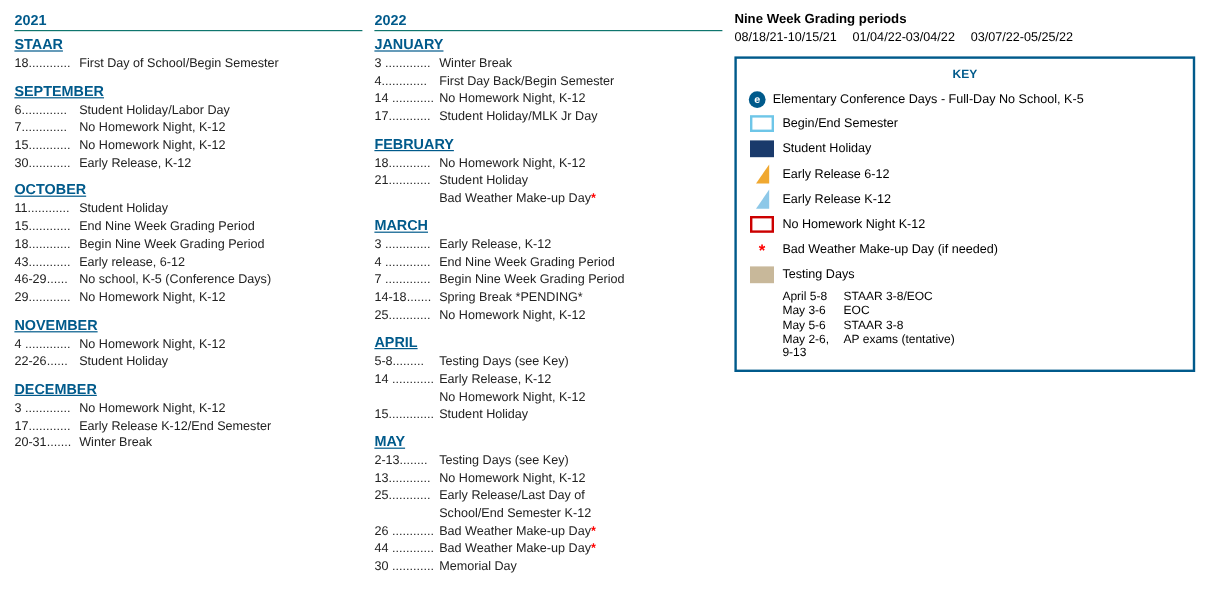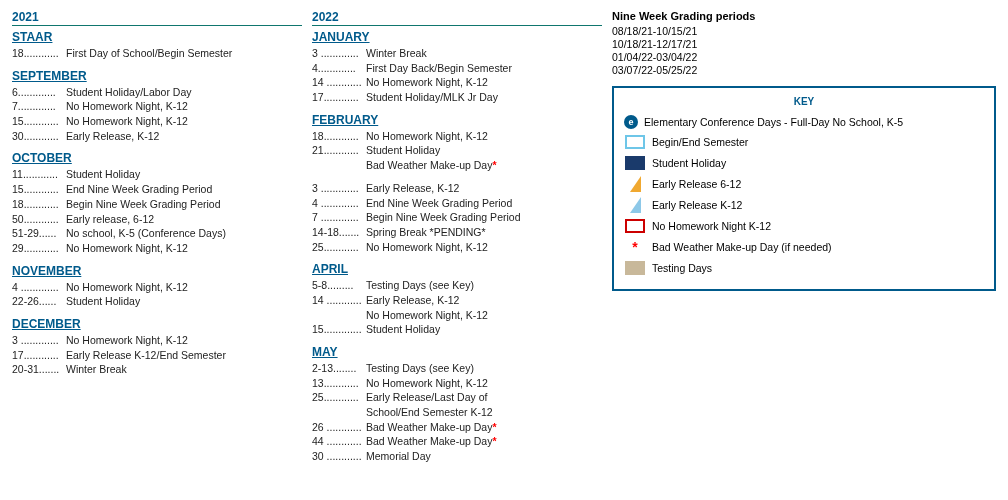--- a/index.html
+++ b/index.html
@@ -65,21 +65,21 @@
     .nine-week-section {
       margin-bottom: 10px;
     }
     .nine-week-title {
       font-weight: bold;
       font-size: 11px;
       margin-bottom: 3px;
     }
     .nine-week-grid {
       display: grid;
-      grid-template-columns: 1fr;
+      grid-template-columns: 1fr 1fr 1fr 1fr;
       gap: 1px 10px;
       font-size: 10.5px;
     }
     .key-box {
       border: 2px solid #005a8b;
       padding: 8px 10px;
       margin-top: 8px;
     }
     .key-title {
       text-align: center;
@@ -179,25 +179,25 @@
       </div>
       <div class="event-row">
         <span class="event-date">15............</span>
         <span class="event-desc">End Nine Week Grading Period</span>
       </div>
       <div class="event-row">
         <span class="event-date">18............</span>
         <span class="event-desc">Begin Nine Week Grading Period</span>
       </div>
       <div class="event-row">
-        <span class="event-date">50............</span>
+        <span class="event-date">43............</span>
         <span class="event-desc">Early release, 6-12</span>
       </div>
       <div class="event-row">
-        <span class="event-date">51-29......</span>
+        <span class="event-date">46-29......</span>
         <span class="event-desc">No school, K-5 (Conference Days)</span>
       </div>
       <div class="event-row">
         <span class="event-date">29............</span>
         <span class="event-desc">No Homework Night, K-12</span>
       </div>
     </div>
 
     <div class="month-section">
       <div class="month-title">NOVEMBER</div>
@@ -264,20 +264,21 @@
         <span class="event-date">21............</span>
         <span class="event-desc">Student Holiday</span>
       </div>
       <div class="event-row">
         <span class="event-date"></span>
         <span class="event-desc">Bad Weather Make-up Day<span class="asterisk">*</span></span>
       </div>
     </div>
 
     <div class="month-section">
+      <div class="month-title">MARCH</div>
       <div class="event-row">
         <span class="event-date">3 .............</span>
         <span class="event-desc">Early Release, K-12</span>
       </div>
       <div class="event-row">
         <span class="event-date">4 .............</span>
         <span class="event-desc">End Nine Week Grading Period</span>
       </div>
       <div class="event-row">
         <span class="event-date">7 .............</span>
@@ -345,21 +346,20 @@
       </div>
     </div>
   </div>
 
   <div class="right-col">
 
     <div class="nine-week-section">
       <div class="nine-week-title">Nine Week Grading periods</div>
       <div class="nine-week-grid">
         <span>08/18/21-10/15/21</span>
-        <span>10/18/21-12/17/21</span>
         <span>01/04/22-03/04/22</span>
         <span>03/07/22-05/25/22</span>
       </div>
     </div>
 
     <div class="key-box">
       <div class="key-title">KEY</div>
 
       <div class="key-item">
         <div class="key-icon circle-e">e</div>
@@ -406,15 +406,25 @@
         <span>Bad Weather Make-up Day (if needed)</span>
       </div>
 
       <div class="key-item">
         <div class="key-icon">
           <div style="width:20px;height:14px;background:#c8b89a;"></div>
         </div>
         <span>Testing Days</span>
       </div>
 
+      <div class="key-testing-detail">
+        <span>April 5-8</span>
+        <span>STAAR 3-8/EOC</span>
+        <span>May 3-6</span>
+        <span>EOC</span>
+        <span>May 5-6</span>
+        <span>STAAR 3-8</span>
+        <span>May 2-6, 9-13</span>
+        <span>AP exams (tentative)</span>
+      </div>
     </div>
   </div>
 </div>
 
 </body></html>

